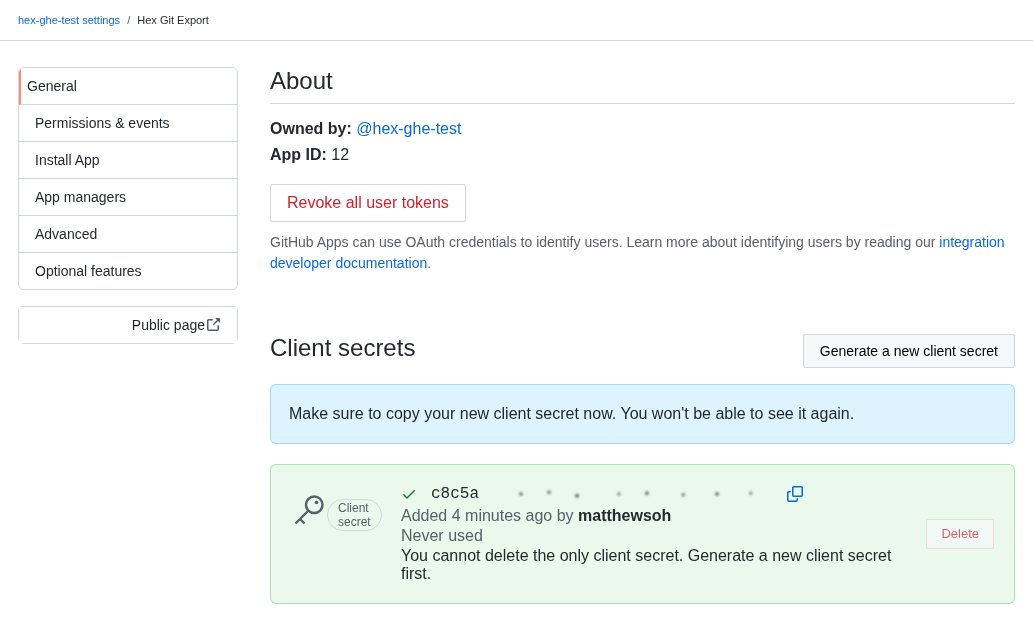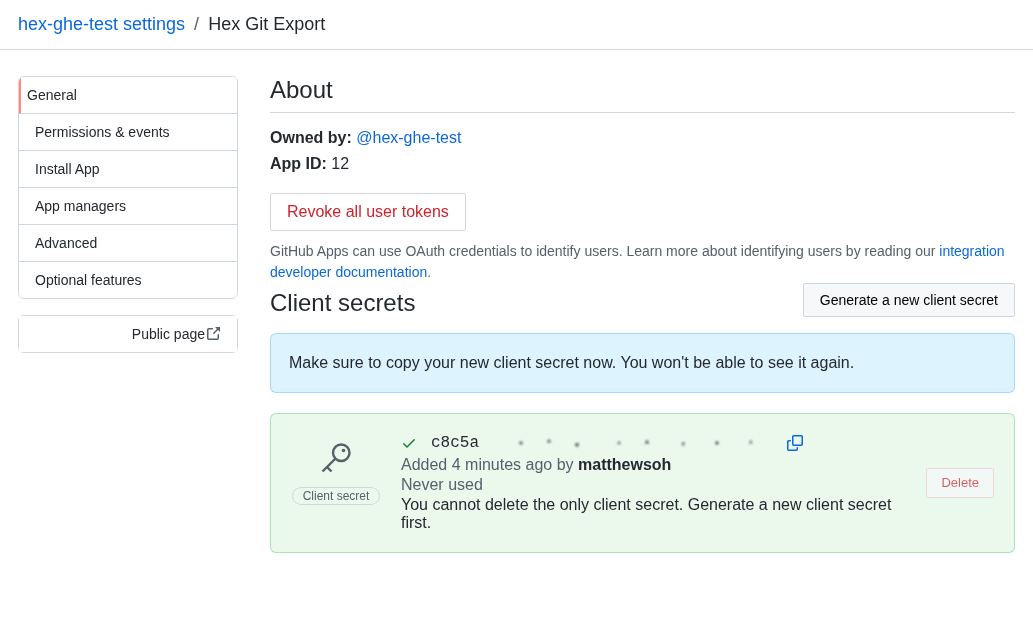--- a/index.html
+++ b/index.html
@@ -7,21 +7,21 @@
       font-family: -apple-system, BlinkMacSystemFont, "Segoe UI", Helvetica, Arial, sans-serif;
       font-size: 14px;
       color: #24292f;
       background: #ffffff;
     }
     a { color: #0969da; text-decoration: none; }
 
     .breadcrumb {
       padding: 14px 18px;
       border-bottom: 1px solid #d0d7de;
-      font-size: 18px;
+      font-size: 11px;
     }
     .breadcrumb .sep { color: #57606a; margin: 0 4px; }
 
     .container {
       display: flex;
       padding: 26px 18px;
       gap: 32px;
       max-width: 1033px;
     }
 
@@ -108,21 +108,22 @@
     .help-text {
       font-size: 14px;
       color: #57606a;
       margin-top: 10px;
       line-height: 1.5;
     }
 
     .secrets-header {
       display: flex;
       justify-content: space-between;
-      align-items: flex-end;
+      align-items: flex-start;
+      margin-top: 60px;
       margin-bottom: 16px;
     }
     .secrets-header h2 {
       font-size: 24px;
       font-weight: 400;
     }
 
     .flash-notice {
       background: #ddf4ff;
       border: 1px solid rgba(84,174,255,0.4);
@@ -137,22 +138,22 @@
       background: #ebf9ed;
       border: 1px solid rgba(74,194,107,0.4);
       border-radius: 6px;
       padding: 20px;
       display: flex;
       align-items: flex-start;
       gap: 20px;
     }
     .secret-icon-col {
       display: flex;
-      flex-direction: column;
-      align-items: center;
+      flex-direction: row;
+      align-items: flex-end;
       width: 90px;
       flex-shrink: 0;
       padding-top: 6px;
     }
     .key-icon { color: #57606a; }
     .secret-badge {
       margin-top: 8px;
       border: 1px solid #d0d7de;
       border-radius: 2em;
       padding: 1px 10px;

